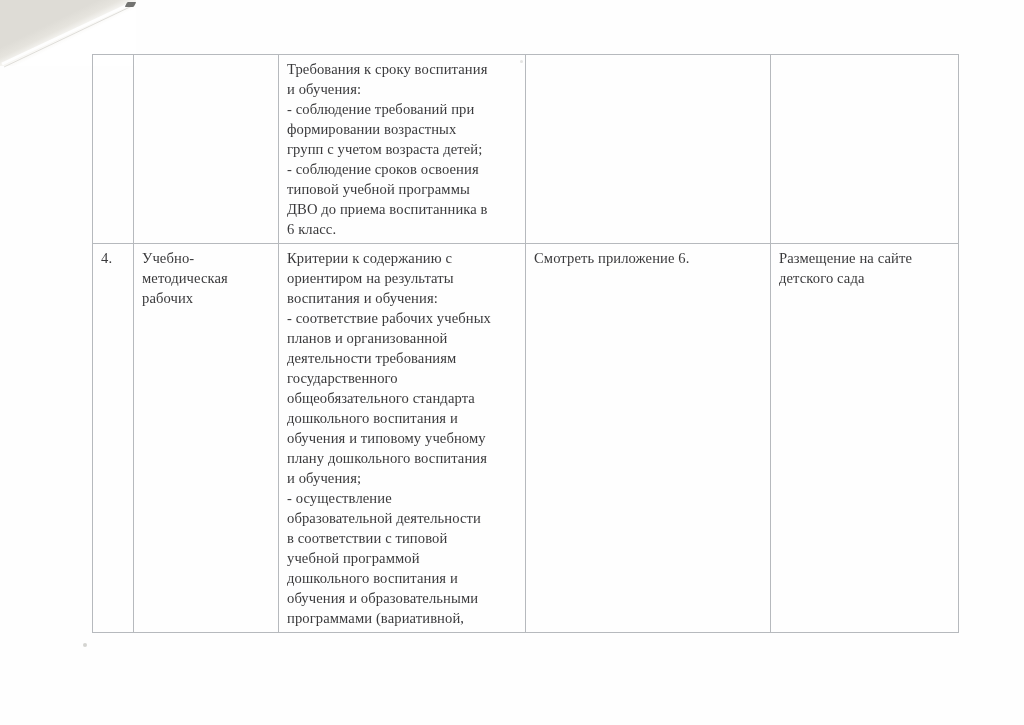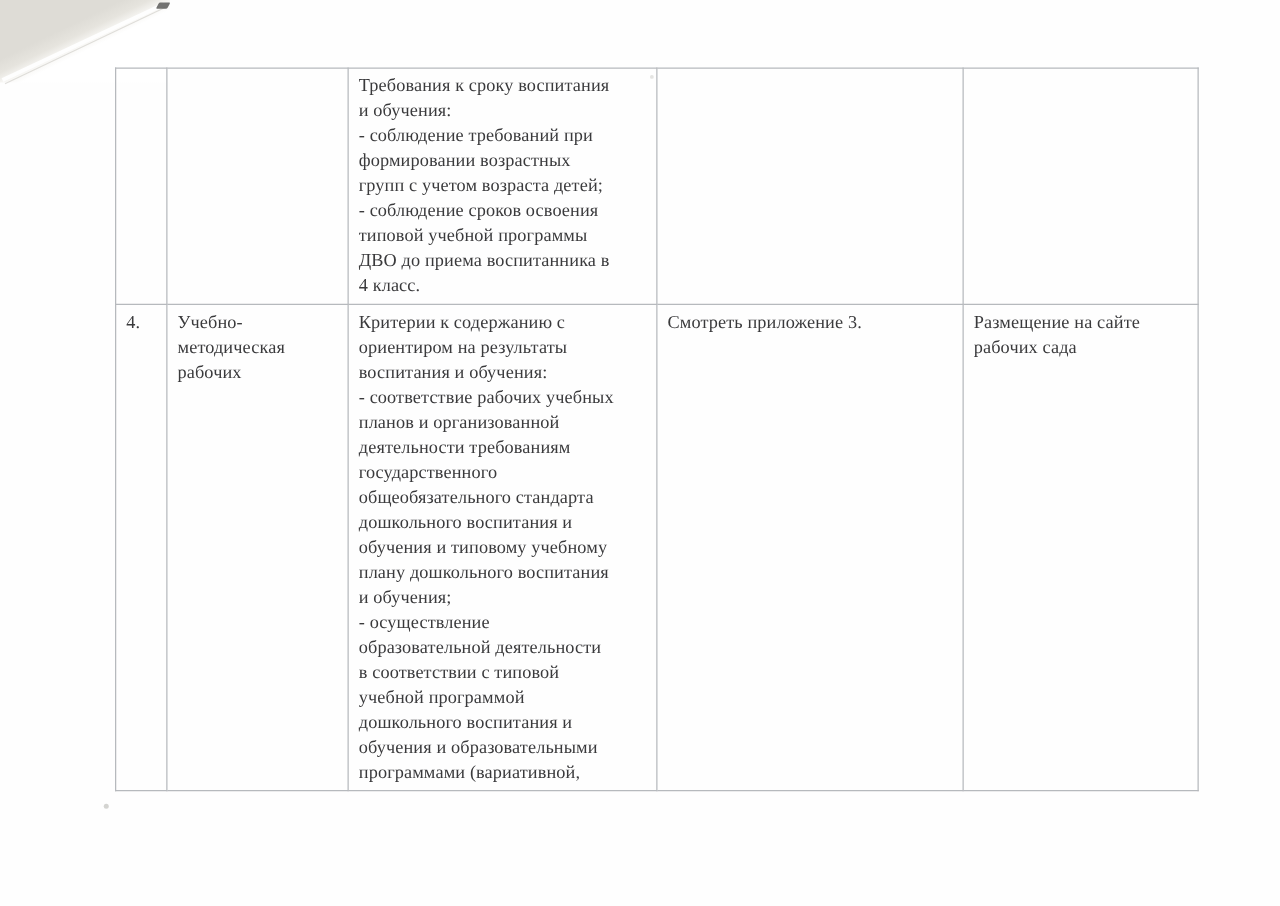--- a/index.html
+++ b/index.html
@@ -132,21 +132,21 @@
           </td>
         <td>
             <p class="cell-text">Требования к сроку воспитания
 и обучения:
 - соблюдение требований при
 формировании возрастных
 групп с учетом возраста детей;
 - соблюдение сроков освоения
 типовой учебной программы
 ДВО до приема воспитанника в
-4 класс.</p>
+6 класс.</p>
           </td>
         <td>
             <p class="cell-text"></p>
           </td>
         <td>
             <p class="cell-text"></p>
           </td>
       </tr>
       <tr class="row-main">
         <td class="num-cell">
@@ -172,23 +172,23 @@
 и обучения;
 - осуществление
 образовательной деятельности
 в соответствии с типовой
 учебной программой
 дошкольного воспитания и
 обучения и образовательными
 программами (вариативной,</p>
           </td>
         <td>
-            <p class="cell-text">Смотреть приложение 3.</p>
+            <p class="cell-text">Смотреть приложение 6.</p>
           </td>
         <td>
             <p class="cell-text">Размещение на сайте
-рабочих сада</p>
+детского сада</p>
           </td>
       </tr>
     </tbody>
   </table>
 
 </div>
 
 </body></html>

